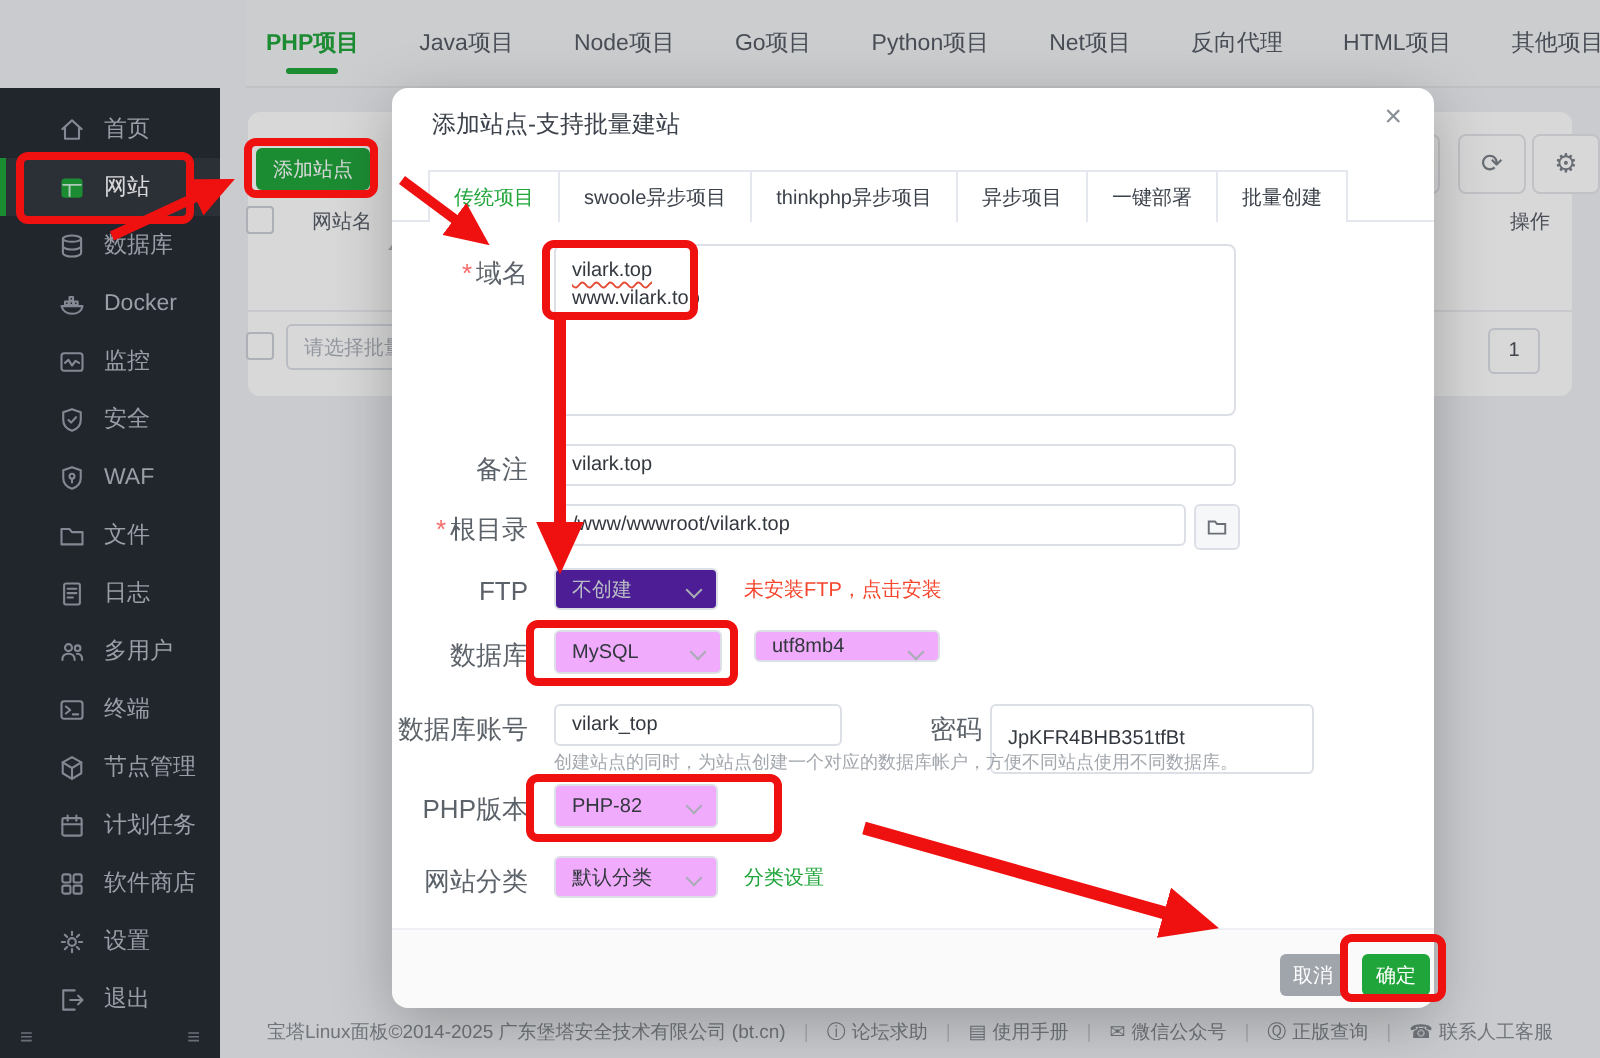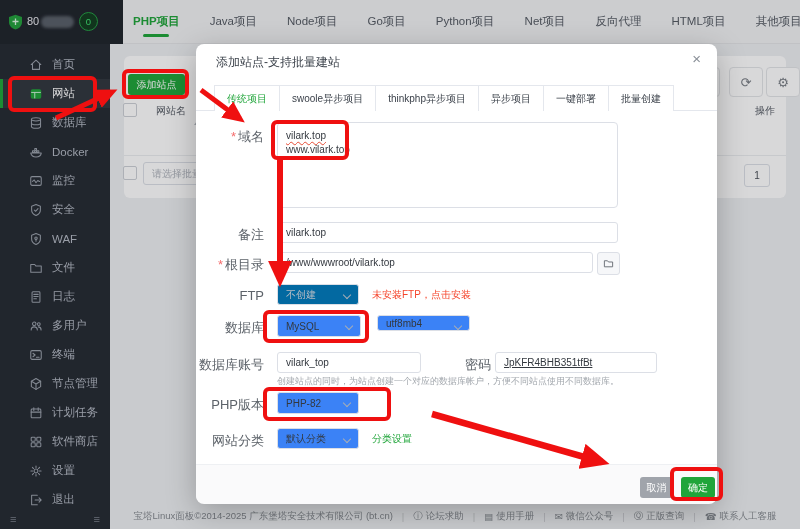--- a/index.html
+++ b/index.html
@@ -54,23 +54,23 @@
   .mtab{height:25px;display:flex;align-items:center;padding:0 12px;font-size:10px;color:#3c424b;
     border-right:1px solid #e4e7ed;cursor:pointer;background:#fff;white-space:nowrap;}
   .mtab:last-child{border-right:none;}
   .mtab.active{color:#20a53a;}
   .mtabs-line{position:absolute;left:0;top:66px;width:521px;height:1px;background:#e4e7ed;z-index:1;}
   .mtab-gap{position:absolute;left:19px;top:66px;width:52px;height:1px;background:#fff;z-index:3;}
   .flabel{position:absolute;left:0;width:68px;text-align:right;font-size:13px;color:#5c6269;white-space:nowrap;}
   .req{color:#f56c6c;margin-right:2px;}
   .inp{position:absolute;background:#fff;border:1px solid #dcdfe6;border-radius:3px;box-sizing:border-box;
     font-size:10px;color:#33383f;display:flex;align-items:center;padding-left:8px;}
-  .sel{position:absolute;background:#3b82f6;border:1px solid #dcdfe6;border-radius:3px;box-sizing:border-box;
+  .sel{position:absolute;background:#f0abfc;border:1px solid #dcdfe6;border-radius:3px;box-sizing:border-box;
     font-size:10px;color:#33383f;display:flex;align-items:center;padding-left:8px;cursor:pointer;}
-  .sel.disabled{background:#0369a1;color:#b7bcc4;cursor:not-allowed;}
+  .sel.disabled{background:#4c1d95;color:#b7bcc4;cursor:not-allowed;}
   .sarrow{position:absolute;right:8px;top:7px;width:5px;height:5px;border-right:1px solid #a8adb5;border-bottom:1px solid #a8adb5;transform:rotate(45deg);}
   .txtarea{position:absolute;background:#fff;border:1px solid #dcdfe6;border-radius:4px;box-sizing:border-box;
     font-size:10px;color:#33383f;line-height:14px;padding:6px 8px;}
   .squiggle{text-decoration:underline wavy #e64b35;text-underline-offset:2px;text-decoration-thickness:1px;}
   .warn{position:absolute;font-size:10px;color:#f5452c;white-space:nowrap;cursor:pointer;}
   .hint{position:absolute;font-size:9px;color:#a2a7ad;white-space:nowrap;}
   .glink{position:absolute;font-size:10px;color:#20a53a;cursor:pointer;white-space:nowrap;}
   .fold-btn{position:absolute;background:#f6f7f9;border:1px solid #dcdfe6;border-radius:3px;display:flex;align-items:center;justify-content:center;cursor:pointer;}
   .m-foot{position:absolute;left:0;top:420px;width:521px;height:39px;background:#fafafb;border-top:1px solid #eef0f3;border-radius:0 0 8px 8px;}
   .btn-cancel{position:absolute;background:#a0a4ab;color:#fff;border-radius:3px;font-size:10px;display:flex;align-items:center;justify-content:center;cursor:pointer;}
@@ -82,29 +82,20 @@
   .pfoot .lnk{display:flex;align-items:center;gap:3px;cursor:pointer;}
   
   .anno{position:absolute;border:4px solid #ef1010;border-radius:6px;box-sizing:border-box;z-index:40;pointer-events:none;}
   .arrows{left:0;top:0;z-index:40;pointer-events:none;}
 </style>
 </head>
 <body>
 
 <div class="canvas">
 
-  <div class="abs topdark">
-    <svg class="abs" style="left:8px;top:14px;" width="15" height="16" viewBox="0 0 15 16">
-      <path d="M7.5 0.8 L14 3 V8 C14 12 11 14.5 7.5 15.6 C4 14.5 1 12 1 8 V3 Z" fill="#23a03c"></path>
-      <path d="M4.5 7.5 H10.5 M7.5 4.5 V11" stroke="#d9f5e0" stroke-width="1.3"></path>
-    </svg>
-    <span class="abs server-id" style="left:27px;top:15px;">80</span>
-    <div class="abs server-pill" style="left:41px;top:16px;width:33px;height:12px;"></div>
-    <div class="abs badge" style="left:79px;top:12px;">0</div>
-  </div>
 
   <div class="abs tabbar">
     <span class="ttab active">PHP项目</span>
     <span class="ttab">Java项目</span>
     <span class="ttab">Node项目</span>
     <span class="ttab">Go项目</span>
     <span class="ttab">Python项目</span>
     <span class="ttab">Net项目</span>
     <span class="ttab">反向代理</span>
     <span class="ttab">HTML项目</span>
@@ -338,21 +329,21 @@
         <span class="sarrow"></span>
     </div>
     <div class="sel" style="left:181px;top:271px;width:93px;height:16px;">
       <span>utf8mb4</span>
         <span class="sarrow"></span>
     </div>
 
     <span class="flabel" style="top:312px;">数据库账号</span>
     <div class="inp" style="left:81px;top:308px;width:144px;height:21px;">vilark_top</div>
     <span class="flabel" style="left:255px;width:40px;top:312px;">密码</span>
-    <div class="inp" style="left:299px;top:308px;width:162px;height:21px;text-decoration:underline;">JpKFR4BHB351tfBt</div>
+    <div class="inp" style="left:299px;top:308px;width:162px;height:35px;">JpKFR4BHB351tfBt</div>
     <span class="hint" style="left:81px;top:331px;">创建站点的同时，为站点创建一个对应的数据库帐户，方便不同站点使用不同数据库。</span>
 
     <span class="flabel" style="top:352px;">PHP版本</span>
     <div class="sel" style="left:81px;top:348px;width:82px;height:22px;">
       <span>PHP-82</span>
         <span class="sarrow"></span>
     </div>
 
     <span class="flabel" style="top:388px;">网站分类</span>
     <div class="sel" style="left:81px;top:384px;width:82px;height:21px;">

